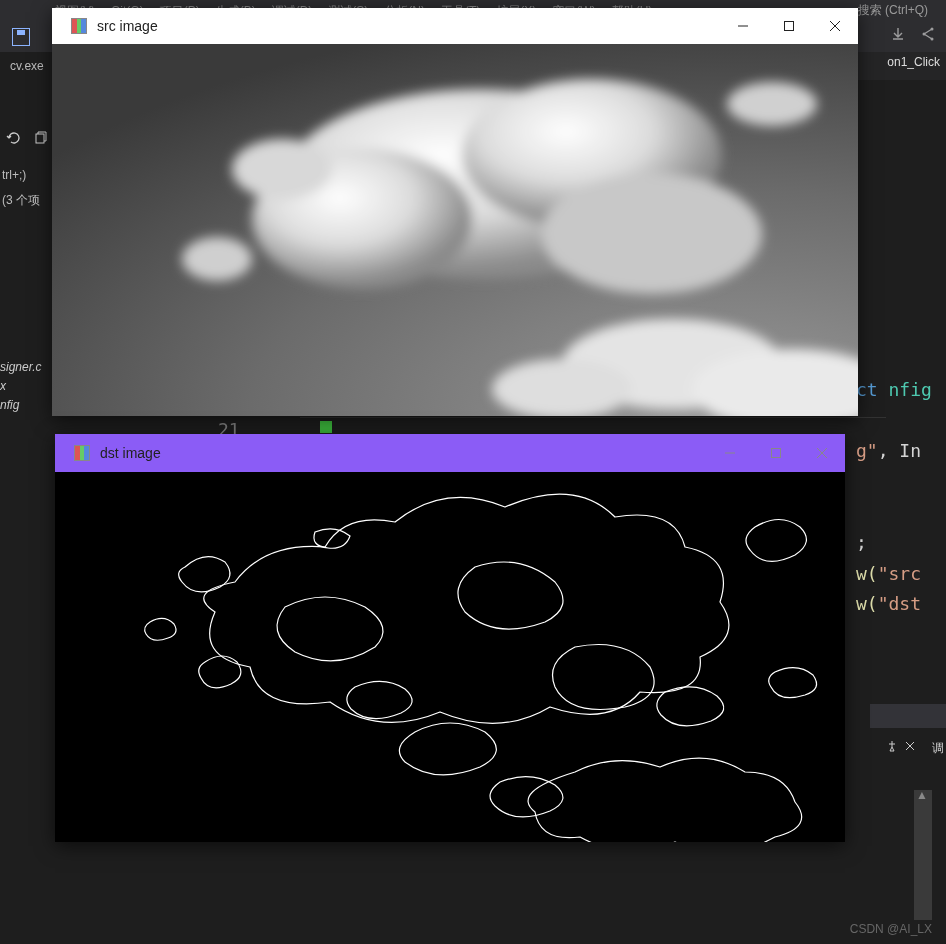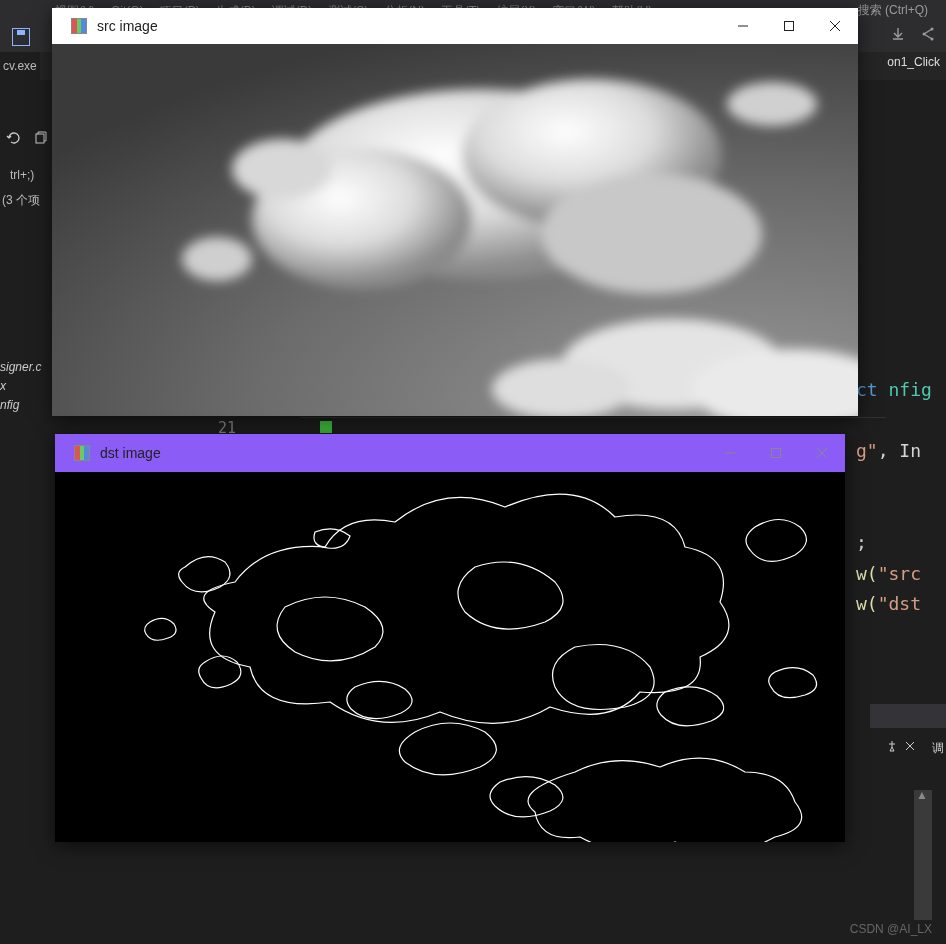--- a/index.html
+++ b/index.html
@@ -57,38 +57,38 @@
 
   
   .tab-bar {
     position: absolute; top: 52px; left: 0; right: 0; height: 28px;
     background: #252526;
     display:flex; align-items:stretch;
   }
   .exe-tab {
     background:#1e1e1e;
     color:#bbb;
-    padding:5px 3px;
+    padding:5px 10px;
     font-size:12px;
     display:flex; align-items:center;
   }
   .right-tab {
     position:absolute; right:6px; top:3px;
     color:#ddd; font-size:12px;
   }
 
   
   .left-strip {
     position:absolute;
     top:130px; left:6px;
     display:flex; gap:10px;
     color:#aaa;
   }
   .left-text1 {
-    position:absolute; top:168px; left:10px;
+    position:absolute; top:168px; left:2px;
     color:#bbb; font-size:12px;
   }
   .left-text2 {
     position:absolute; top:192px; left:2px;
     color:#bbb; font-size:12px;
   }
   .left-files {
     position:absolute; top:358px; left:0;
     color:#ccc; font-size:12px;
     line-height:1.6;
@@ -189,21 +189,21 @@
     position:absolute; top:704px; right:0; left:870px; height:24px;
     background:#333338;
   }
   .err-tab {
     position:absolute; top:740px; right:2px;
     color:#ccc; font-size:12px;
   }
 
   .line-num {
     position:absolute; top:419px; left:218px;
-    font-family:Consolas,monospace; color:#858585; font-size:15px;
+    font-family:Consolas,monospace; color:#858585; font-size:18px;
   }
   .green-sq {
     position:absolute; top:421px; left:320px;
     width:12px; height:12px; background:#3fbf3f;
   }
   .tick-row {
     position:absolute; top:417px; left:300px; right:60px; height:20px;
     border-top:1px solid #333; pointer-events:none;
   }
 </style>

